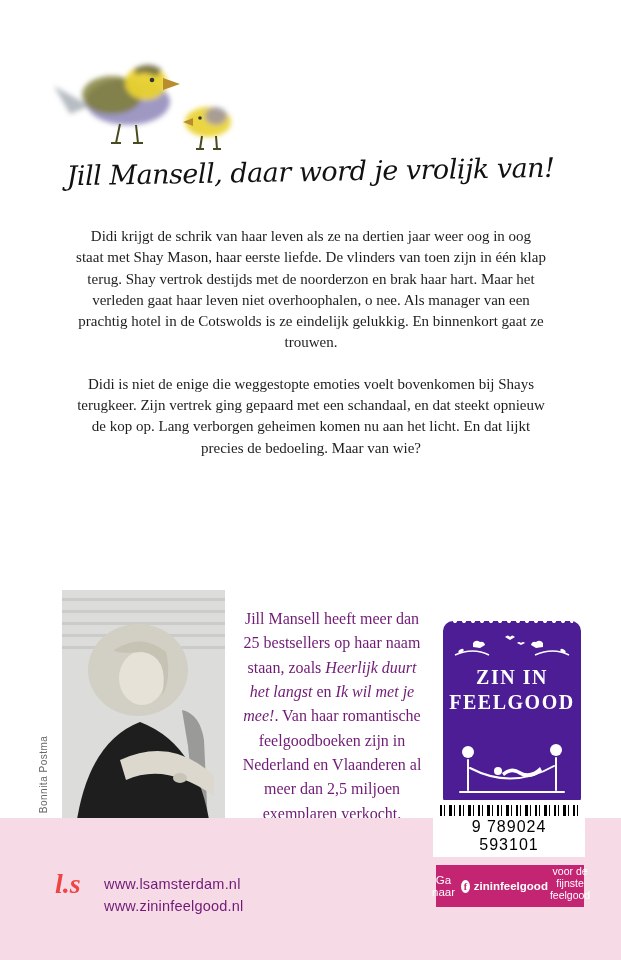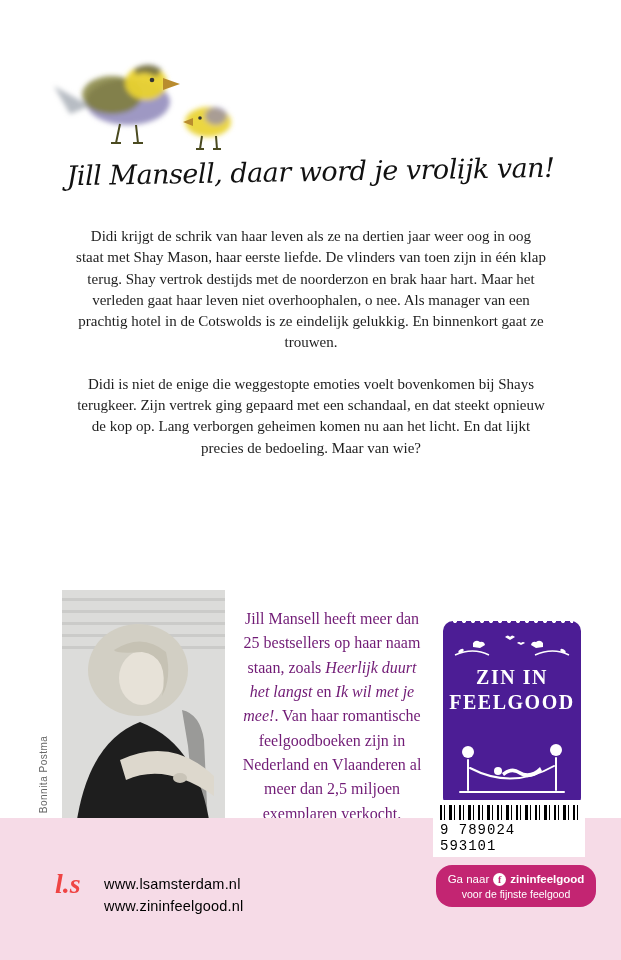--- a/index.html
+++ b/index.html
@@ -64,43 +64,43 @@
     display:flex;flex-direction:column;z-index:3;
   }
   .bars{
     flex:1;
     background:
       repeating-linear-gradient(90deg,
         #000 0 2px,#fff 2px 4px,#000 4px 5px,#fff 5px 9px,
         #000 9px 12px,#fff 12px 14px,#000 14px 15px,#fff 15px 19px);
   }
   .barcode-number{
-    font-family:Liberation Mono, monospace;font-size:14px;color:#000;
-    letter-spacing:1px;margin-top:2px;
+    font-family:Liberation Sans, sans-serif;font-size:16px;color:#000;
+    text-align:center;letter-spacing:1px;margin-top:2px;
   }
   
   .footer{
     position:absolute;left:0;top:818px;width:621px;height:142px;
     background:#f6dbe7;z-index:1;
   }
   .logo{
     position:absolute;left:55px;top:868px;z-index:2;
     font-family:"Liberation Serif", serif;font-style:italic;font-weight:bold;
     font-size:28px;color:#ef4444;
   }
   .urls{
     position:absolute;left:104px;top:874px;z-index:2;
-    font-family:"Liberation Sans", sans-serif;font-size:14.5px;color:#000000;
+    font-family:"Liberation Sans", sans-serif;font-size:14.5px;color:#701a75;
     line-height:1.5;letter-spacing:0.2px;
   }
   .social{
-    position:absolute;left:436px;top:865px;width:160px;height:42px;z-index:3;
-    background:#c32572;border-radius:16px;color:#fff;
+    position:absolute;left:436px;top:865px;width:148px;height:42px;z-index:3;
+    background:#c32572;border-radius:0;color:#fff;
     font-family:"Liberation Sans", sans-serif;text-align:center;
-    display:flex;flex-direction:column;justify-content:center;gap:2px;
+    display:flex;flex-direction:row;justify-content:center;gap:2px;
     box-sizing:border-box;
   }
   .social-line1{font-size:11.5px;display:flex;align-items:center;justify-content:center;gap:4px;}
   .social-line1 .handle{font-weight:bold;}
   .fb{
     display:inline-flex;width:13px;height:13px;border-radius:50%;
     background:#fff;color:#c32572;font-weight:bold;font-size:10px;
     align-items:center;justify-content:center;font-family:"Liberation Serif", serif;
   }
   .social-line2{font-size:10.5px;}

